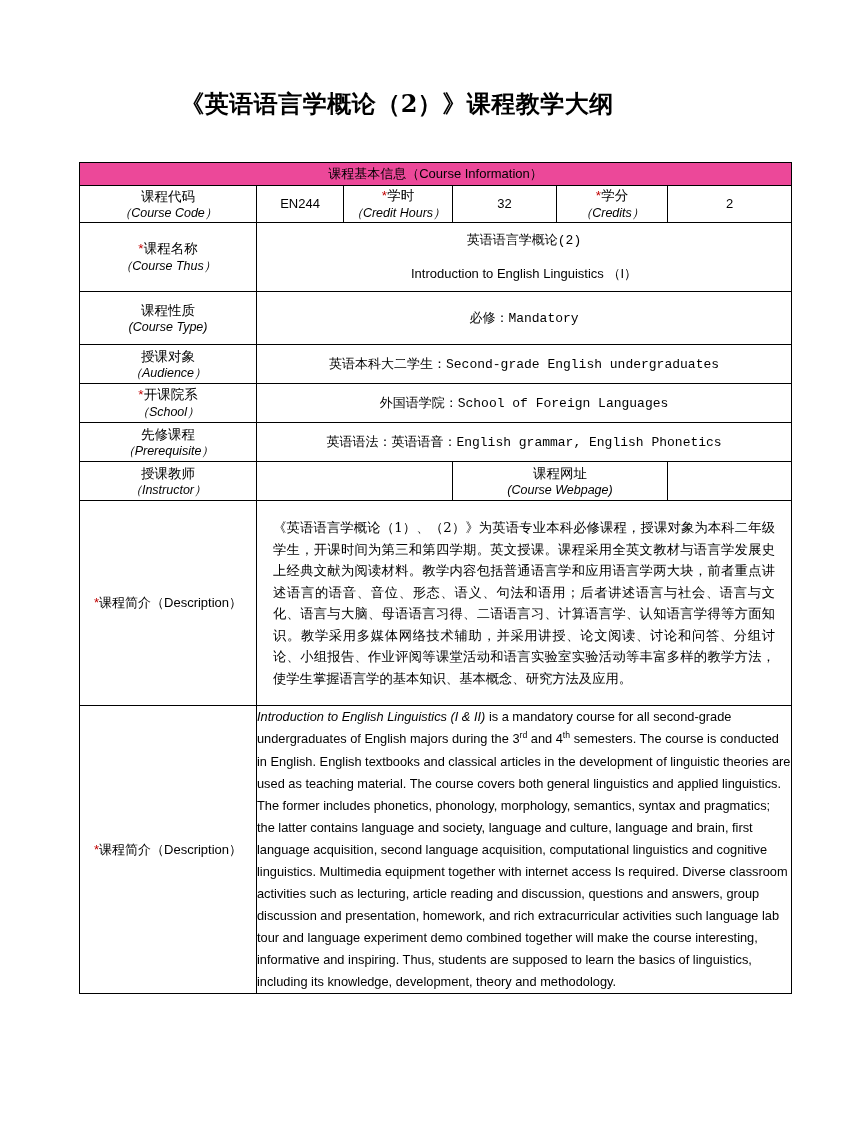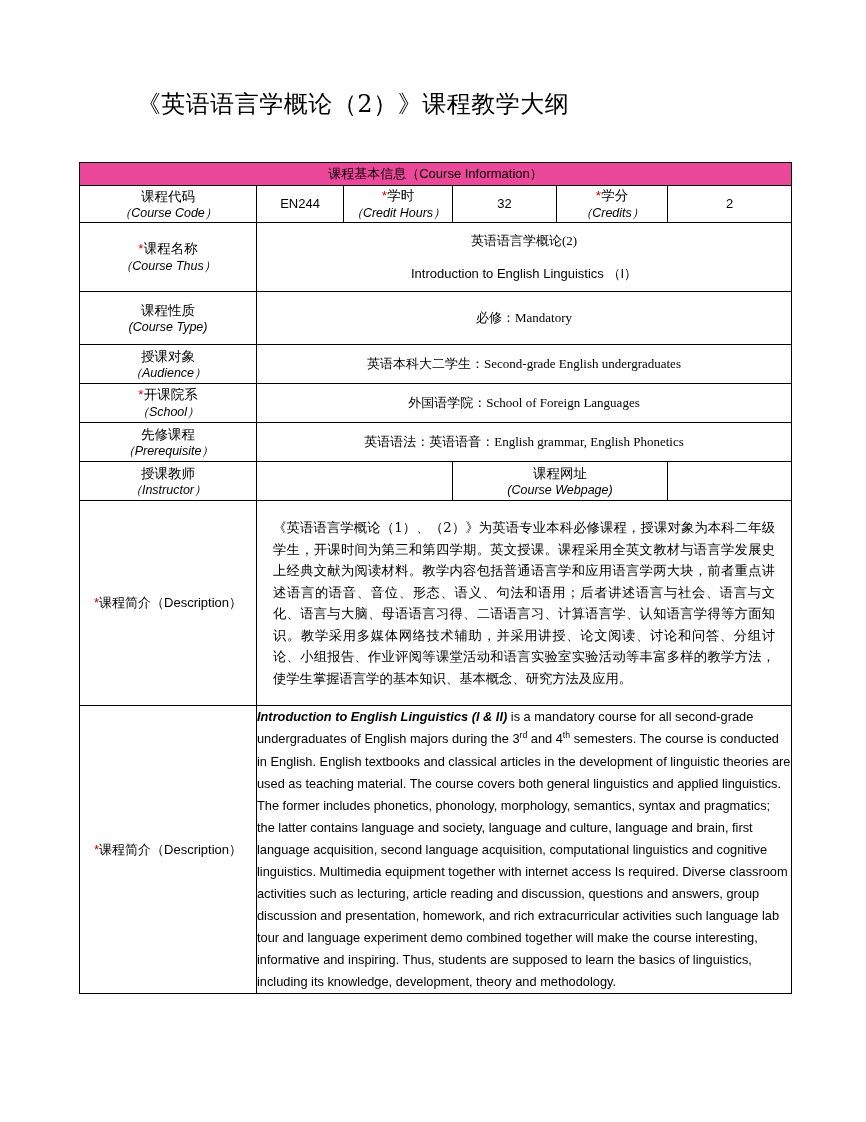--- a/index.html
+++ b/index.html
@@ -22,24 +22,25 @@
     height: 1122px;
     box-sizing: border-box;
   }
   .doc-title {
     position: absolute;
     left: 0;
     top: 88px;
     width: 706px;
     text-align: center;
     font-family: "DejaVu Serif", "Liberation Serif", serif;
-    font-weight: normal;
+    font-weight: bold;
     font-size: 24px;
     letter-spacing: 0.5px;
     color: #000;
+    padding-left: 44px;
   }
   table.course-table {
     position: absolute;
     left: 79px;
     top: 162px;
     width: 712px;
     border-collapse: collapse;
     table-layout: fixed;
     font-size: 12.5px;
   }
@@ -80,21 +81,21 @@
     color: #c00000;
     font-family: "Liberation Sans", sans-serif;
   }
   .val-cell {
     font-size: 13px;
     padding: 7px 6px;
     font-family: "Liberation Sans", sans-serif;
     border-radius: 8px;
   }
   .val-cell .cn-serif {
-    font-family: Liberation Serif, serif;
+    font-family: Liberation Mono, monospace;
   }
   .val-cell .line {
     display: block;
     padding: 3px 0;
   }
   .val-cell .line.gap {
     padding-top: 12px;
   }
   .desc-cell {
     text-align: left;
@@ -112,21 +113,20 @@
   }
   .desc-en {
     font-family: "Liberation Sans", sans-serif;
     font-size: 12.8px;
     line-height: 1.72;
     margin: 0;
     text-align: left;
   }
   .desc-en .it {
     font-style: italic;
-    font-weight: bold;
   }
   sup {
     font-size: 0.68em;
     vertical-align: super;
   }
 </style>
 </head>
 <body>
 
 <div class="page">

